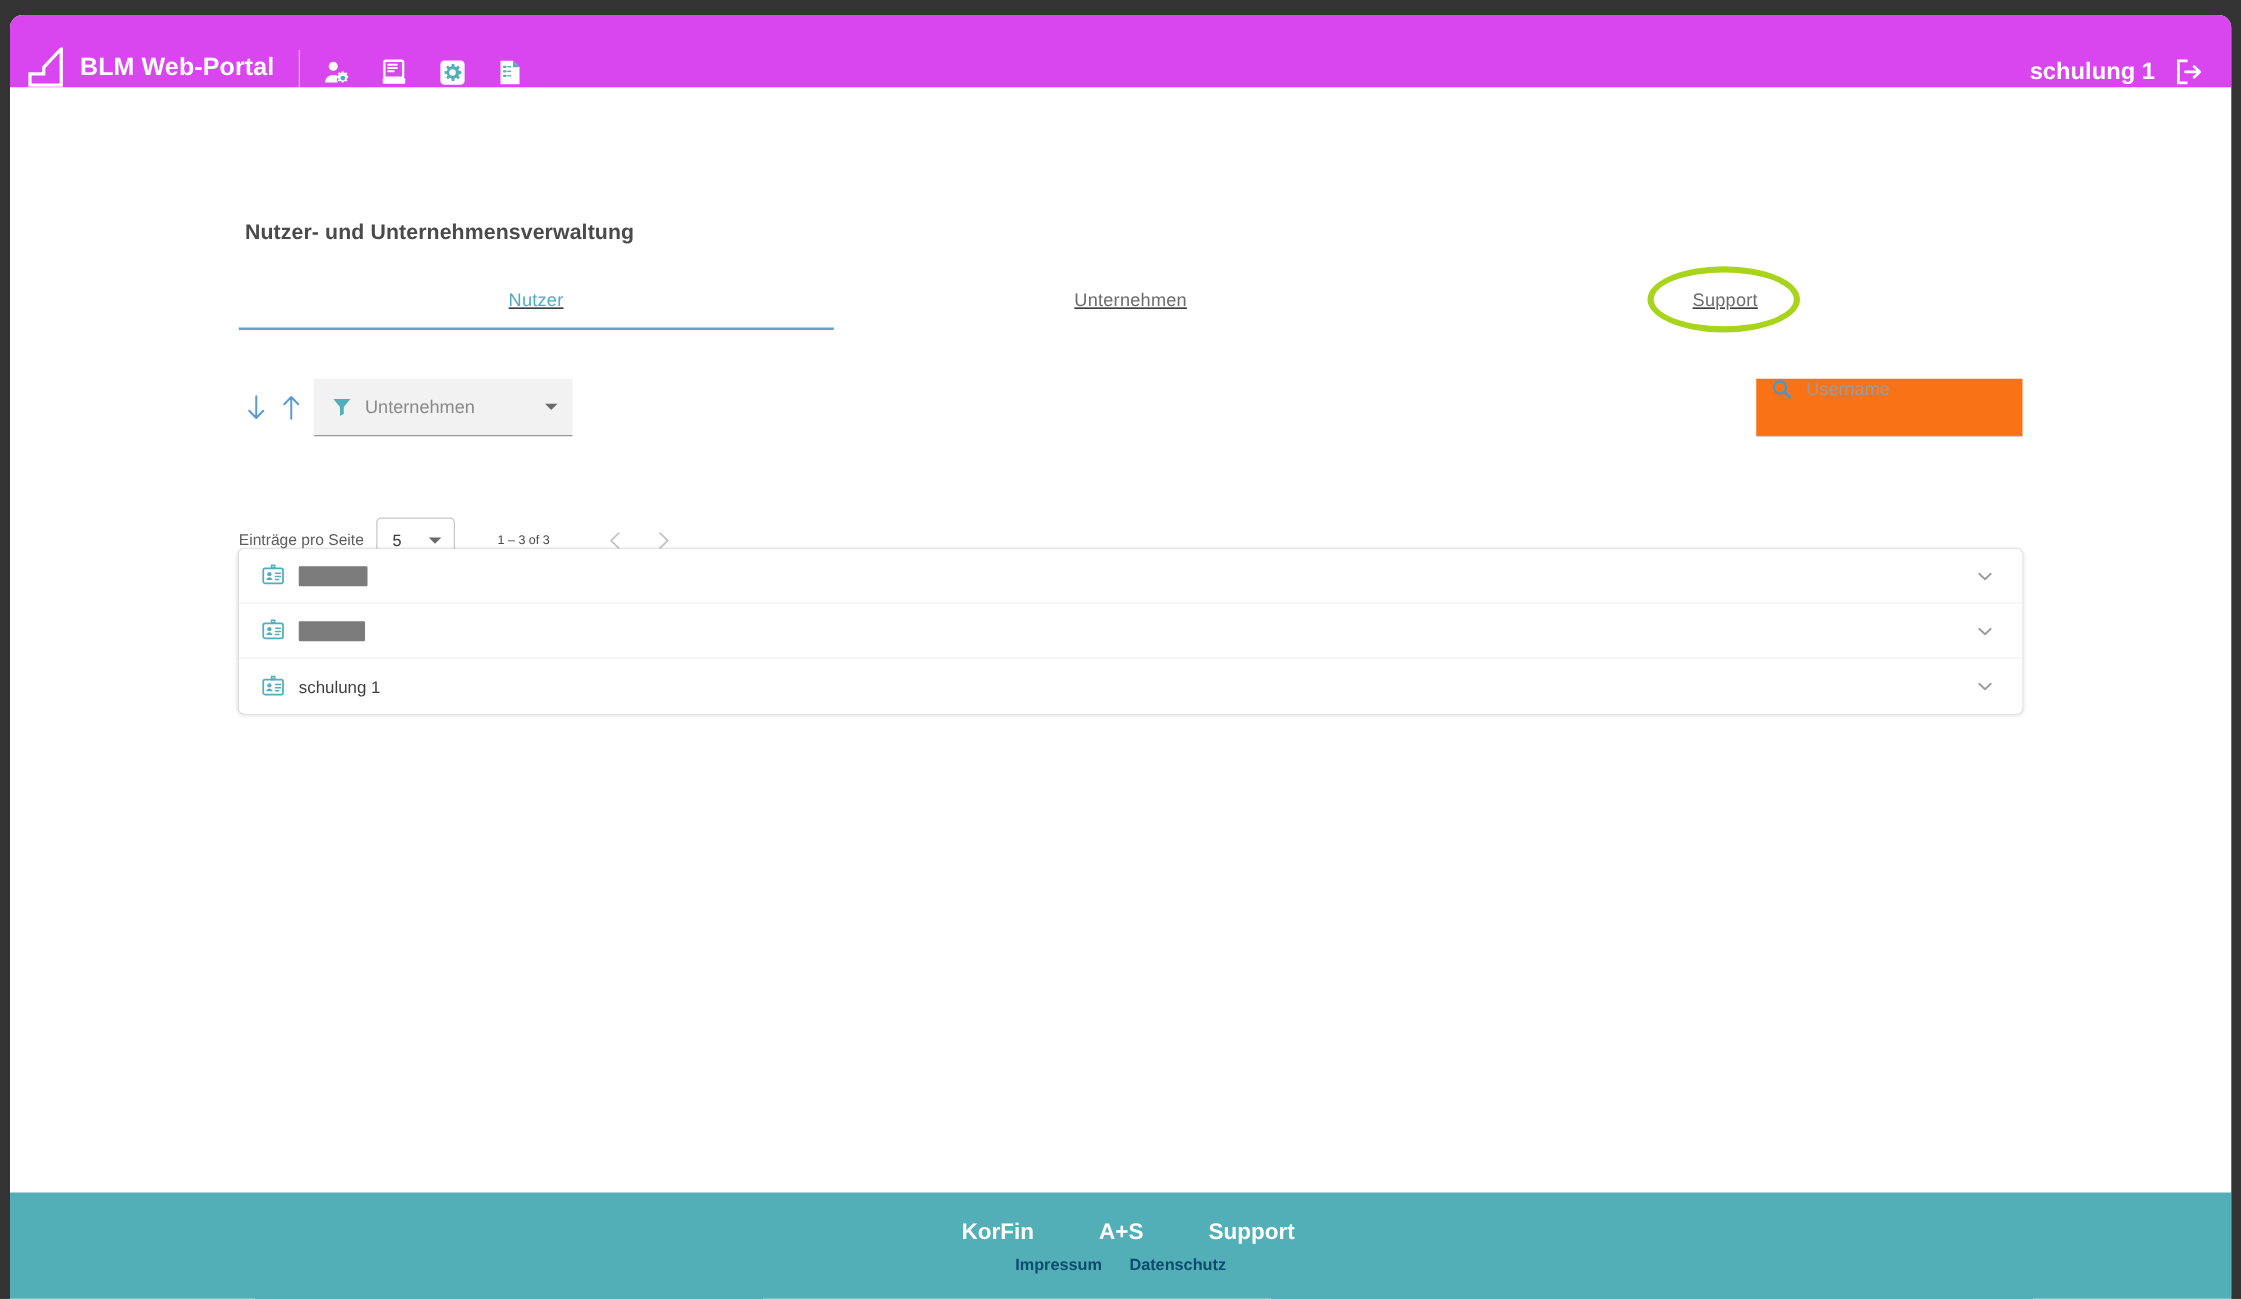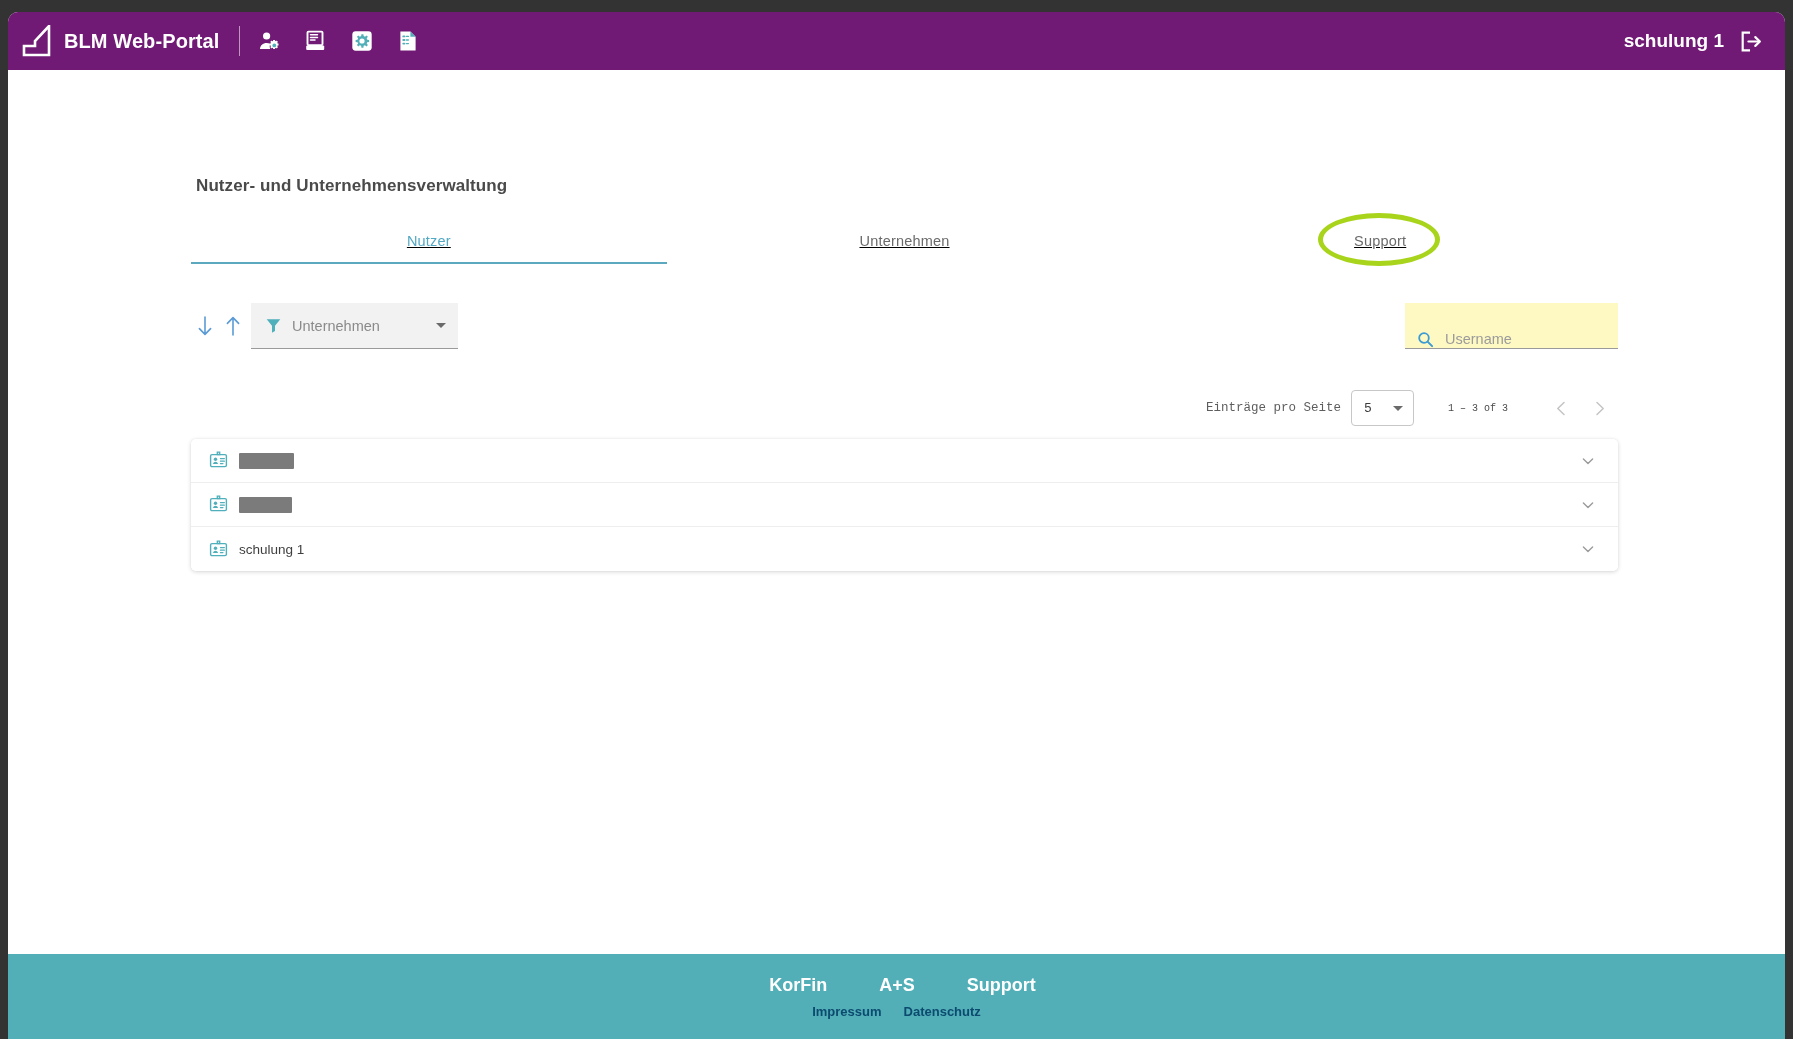--- a/index.html
+++ b/index.html
@@ -17,23 +17,23 @@
     width: 1777px; height: 1027px;
     background: #ffffff;
     border-radius: 10px 10px 0 0;
     overflow: hidden;
   }
 
   
   #topbar {
     position: relative;
     height: 58px;
-    background: #701a75;
+    background: #d946ef;
     display: flex;
-    align-items: center;
+    align-items: flex-end;
     padding: 0 22px 0 14px;
   }
   .brand-wrap { display: flex; align-items: center; }
   .logo-mark { width: 30px; height: 32px; margin-right: 12px; display:block; }
   .brand-title {
     color: #ffffff;
     font-size: 20px;
     font-weight: bold;
     letter-spacing: .1px;
     white-space: nowrap;
@@ -137,45 +137,43 @@
     border-left: 5px solid transparent;
     border-right: 5px solid transparent;
     border-top: 5px solid #6a6a6a;
     flex: none;
   }
 
   .search-box {
     position: absolute;
     right: 0; top: 0;
     width: 213px; height: 46px;
-    background: #fef9c3;
+    background: #f97316;
     border-bottom: 1px solid #9a9a9a;
-    display: flex; align-items: flex-end;
+    display: flex; align-items: flex-start;
     padding: 0 12px 0 12px;
     cursor: text;
   }
   .search-ico { width: 17px; height: 17px; margin-right: 9px; flex:none; }
   .search-input {
     border: 0; outline: 0; background: transparent;
     font-family: "Liberation Sans", sans-serif;
     font-size: 14.5px; color: #4a4a4a;
     width: 100%;
   }
   .search-input::placeholder { color: #9b9b9b; }
 
   
   #paginator {
     position: absolute;
-    left: 183px; top: 312px;
+    left: 183px; top: 336px;
     width: 1427px; height: 52px;
     display: flex;
     align-items: center;
-    justify-content: flex-end;
     gap: 0;
-    font-family: Liberation Mono, monospace;
   }
   .pg-label { font-size: 12.5px; color: #5d5d5d; margin-right: 10px; }
   .pg-select {
     width: 63px; height: 36px;
     border: 1px solid #c7c7c7;
     border-radius: 4px;
     display: flex; align-items: center;
     justify-content: space-between;
     padding: 0 10px 0 12px;
     font-size: 13px; color: #3c3c3c;

